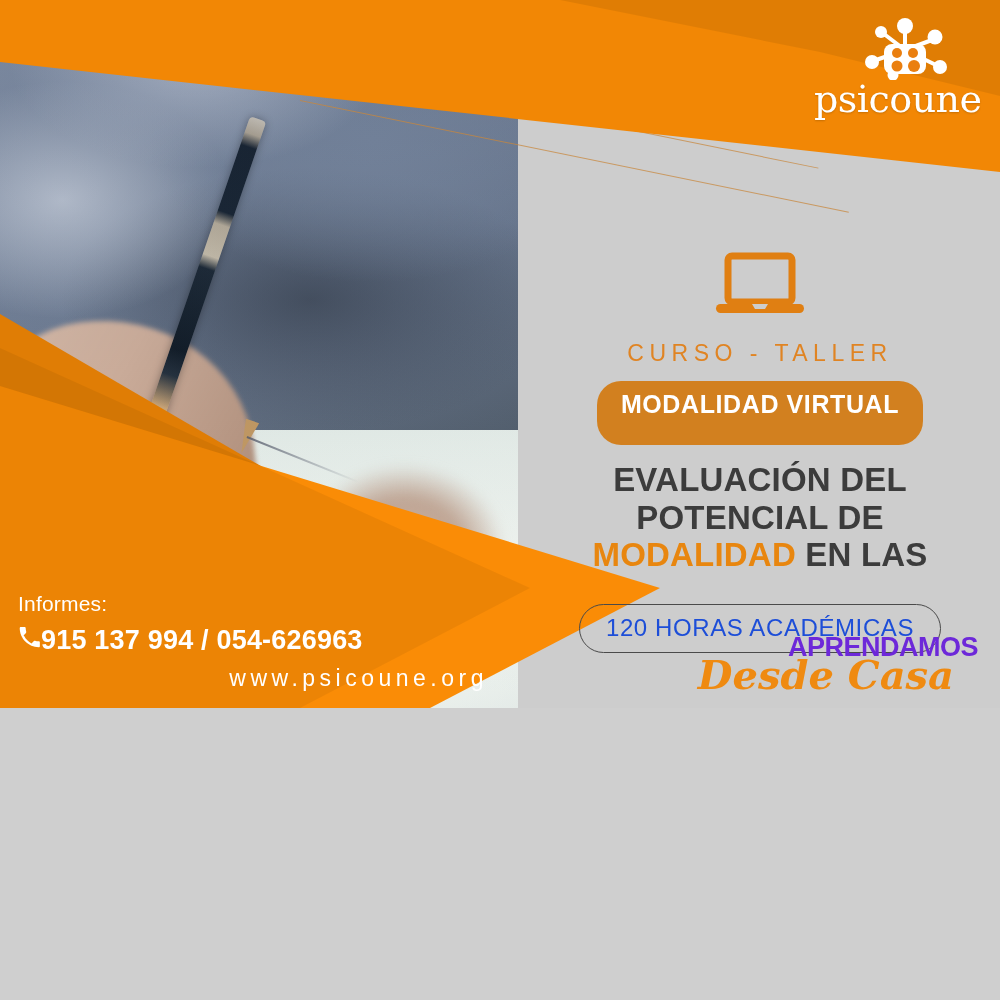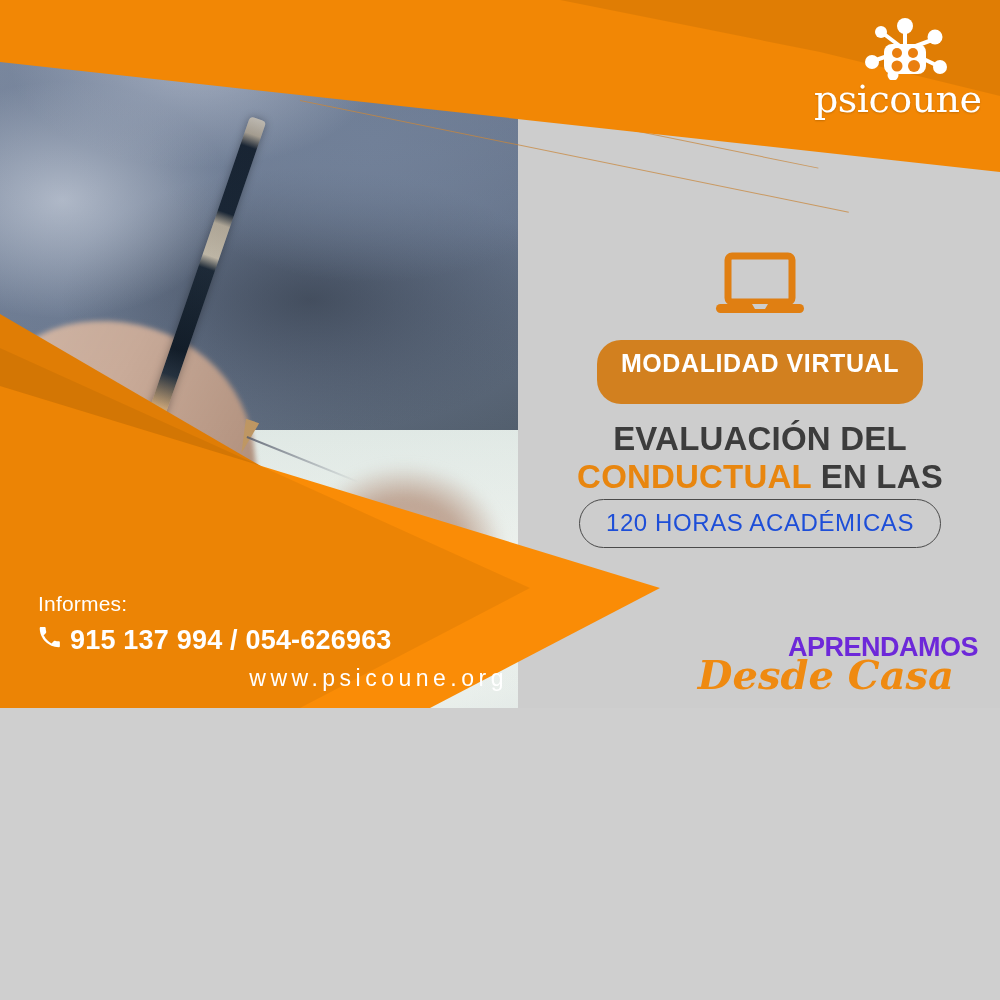--- a/index.html
+++ b/index.html
@@ -116,21 +116,21 @@
     color:#e08423;font-size:23px;letter-spacing:5.5px;font-weight:400;
     margin-bottom:14px;white-space:nowrap;
   }
   .pill-filled{
     display:inline-block;background:#d2801f;color:#fff;
     font-size:25px;font-weight:bold;letter-spacing:.6px;
     padding:9px 24px 26px;border-radius:24px;margin-bottom:16px;
   }
   .headline{
     color:#3c3c3c;font-size:33px;font-weight:bold;line-height:1.14;
-    letter-spacing:.2px;margin-bottom:4px;
+    letter-spacing:.2px;margin-bottom:30px;
   }
   .headline .hl{color:#e8860f;}
   .pill-outline{
     display:inline-block;border:1.6px solid #4a4a4a;color:#1d4ed8;
     font-size:24px;letter-spacing:.6px;padding:9px 26px 10px;border-radius:26px;
     font-weight:400;white-space:nowrap;
   }
 
   
   .chev{position:absolute;left:0;bottom:0;width:720px;height:420px;}
@@ -141,23 +141,23 @@
   .chev-main{
     position:absolute;left:0;top:0;width:720px;height:420px;background:#fa8c06;
     clip-path:polygon(0 98px, 660px 300px, 430px 420px, 0 420px);
   }
   .chev-inner{
     position:absolute;left:0;top:0;width:720px;height:420px;background:rgba(0,0,0,.055);
     clip-path:polygon(0 60px, 530px 300px, 300px 420px, 0 420px);
   }
 
   
-  .contact{position:absolute;left:18px;bottom:16px;width:470px;color:#fff;margin-left:20px;}
+  .contact{position:absolute;left:18px;bottom:16px;width:470px;color:#fff;}
   .contact .lbl{font-size:21px;font-weight:400;margin-bottom:9px;letter-spacing:.2px;}
-  .contact .ph{font-size:27px;font-weight:bold;display:flex;align-items:center;gap:9px;letter-spacing:.2px;}
+  .contact .ph{font-size:27px;font-weight:bold;display:flex;align-items:center;letter-spacing:.2px;}
   .contact .web{font-size:23px;font-weight:300;letter-spacing:4.5px;margin-top:9px;text-align:right;}
 
   
   .aprend{position:absolute;right:22px;bottom:14px;text-align:right;}
   .aprend .l1{
     color:#6d28d9;font-size:27px;font-weight:bold;letter-spacing:-.5px;
     line-height:.98;font-family:Liberation Sans, sans-serif;
   }
   .aprend .l2{
     color:#ef8a11;font-size:40px;font-style:italic;font-weight:bold;
@@ -234,26 +234,28 @@
   <div class="content">
 
     <div class="laptop">
       <svg viewBox="0 0 96 72" width="96" height="72" aria-hidden="true">
         <rect x="16" y="6" width="64" height="46" rx="4" ry="4" fill="none" stroke="#e07f12" stroke-width="7"></rect>
         <rect x="4" y="54" width="88" height="9" rx="4.5" ry="4.5" fill="#e07f12"></rect>
         <path d="M40 54 h16 l-3 5 h-10 z" fill="#cdcdcd"></path>
       </svg>
     </div>
 
+    <div class="kicker">CURSO - TALLER</div>
 
     <div><span class="pill-filled">MODALIDAD VIRTUAL</span></div>
 
     <div class="headline">
       <div>EVALUACIÓN DEL</div>
-      <div><span class="hl">CONDUCTUAL</span><span> EN LAS</span></div>
+      <div>POTENCIAL DE</div>
+      <div><span class="hl">MODALIDAD</span><span> EN LAS</span></div>
     </div>
 
     <div><span class="pill-outline">120 HORAS ACADÉMICAS</span></div>
   </div>
 
   <div class="contact">
     <div class="lbl">Informes:</div>
     <div class="ph">
       <span>
         <svg viewBox="0 0 24 24" width="23" height="23" aria-hidden="true">

